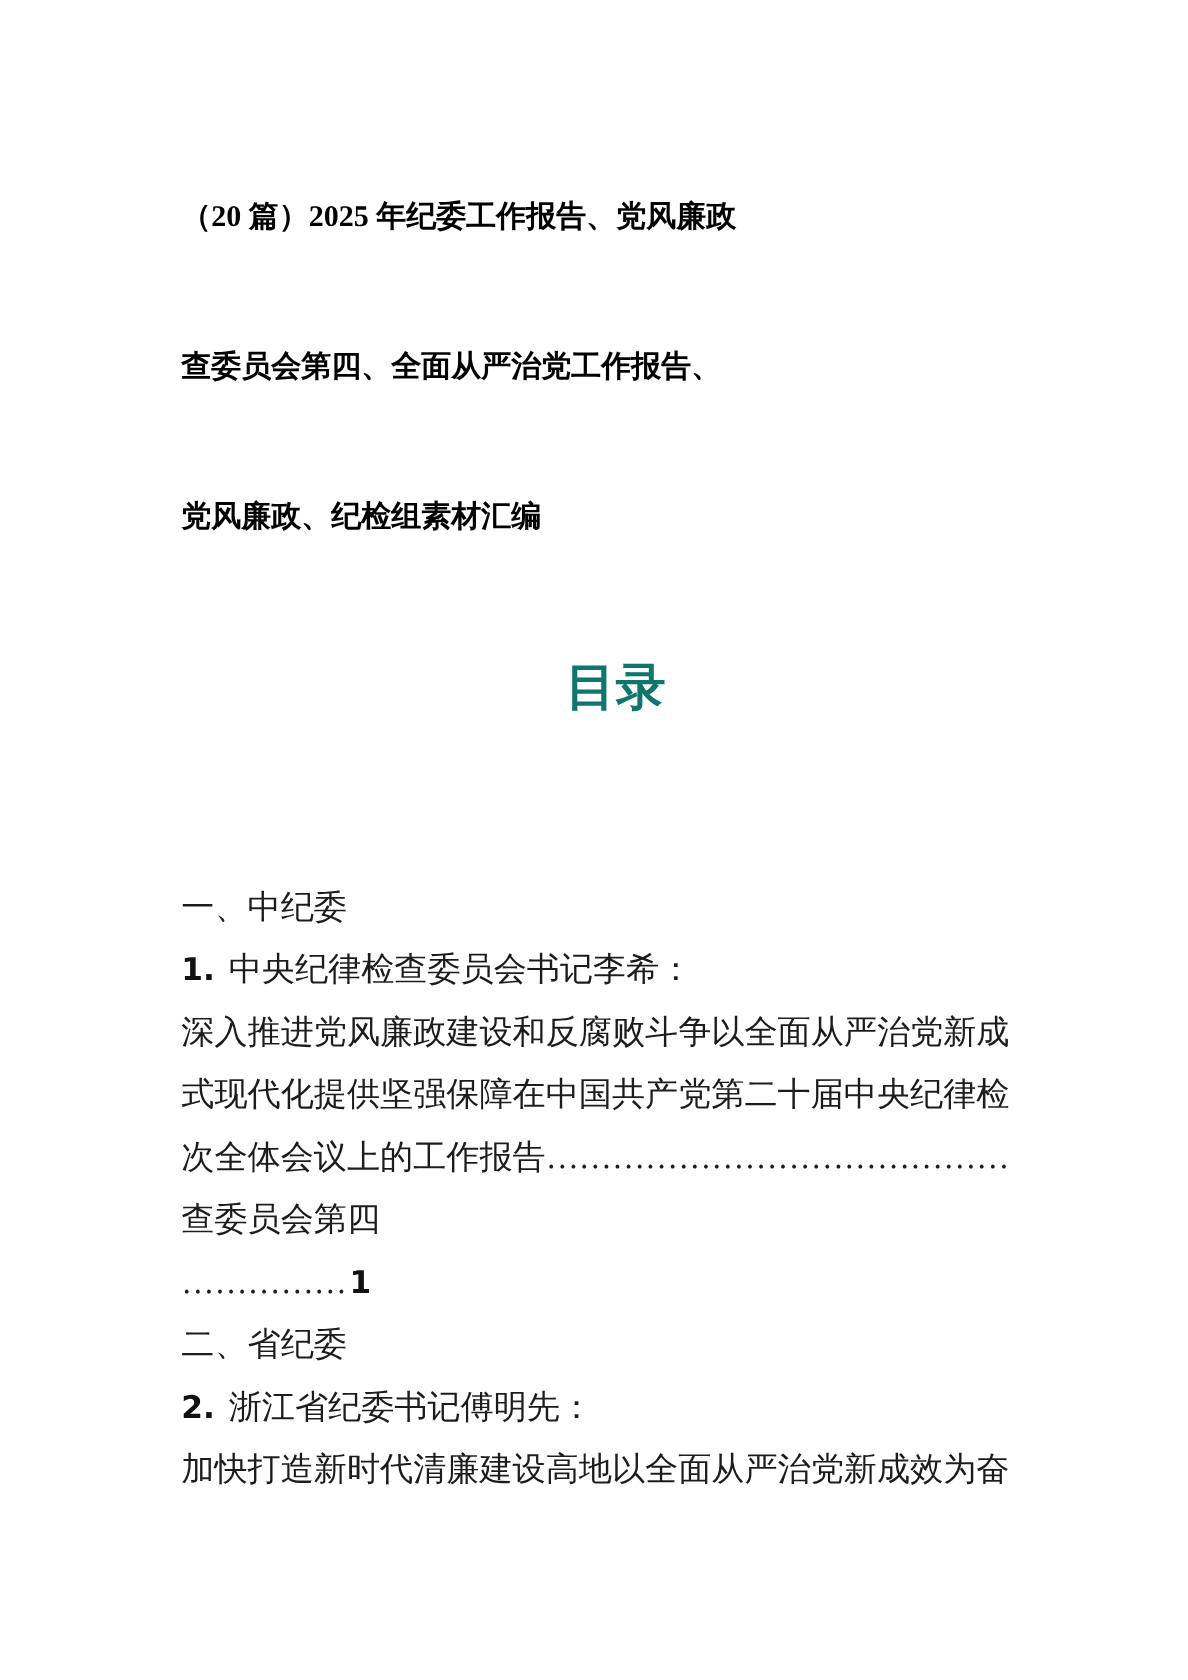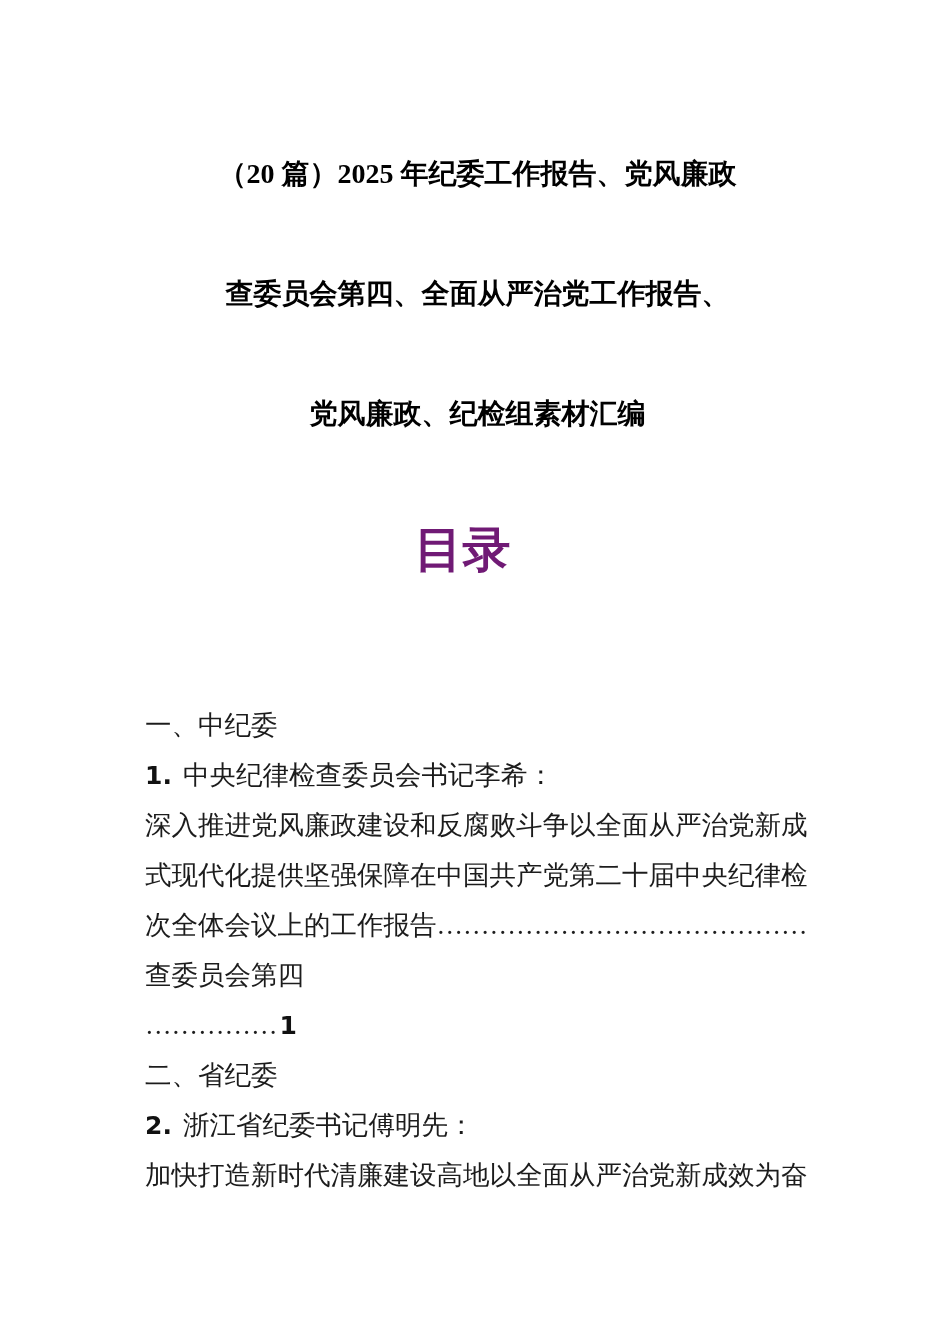--- a/index.html
+++ b/index.html
@@ -18,38 +18,37 @@
   }
   .title-block {
     position: absolute;
     top: 114px;
     left: 145px;
     width: 665px;
   }
   .title-line {
     height: 120px;
     line-height: 120px;
-    text-align: center;
-    font-size: 28px;
+    font-size: 24px;
     font-weight: bold;
     white-space: nowrap;
     color: #000000;
   }
   .toc-heading {
     position: absolute;
     top: 490px;
-    left: 130px;
+    left: 160px;
     width: 665px;
     height: 120px;
     line-height: 120px;
     text-align: center;
-    font-size: 48px;
+    font-size: 40px;
     font-weight: bold;
     white-space: nowrap;
-    color: #701a75;
+    color: #0f766e;
   }
   .toc-block {
     position: absolute;
     top: 700px;
     left: 145px;
     width: 670px;
   }
   .toc-line {
     height: 50px;
     line-height: 50px;

